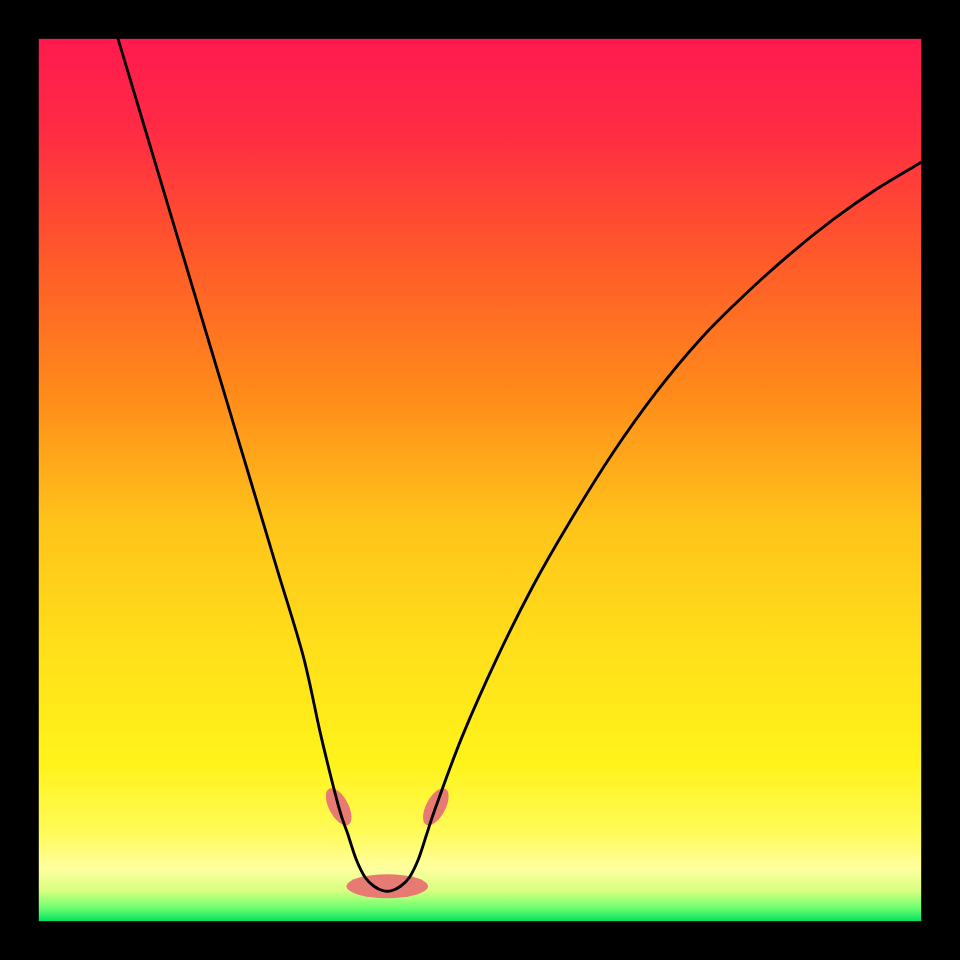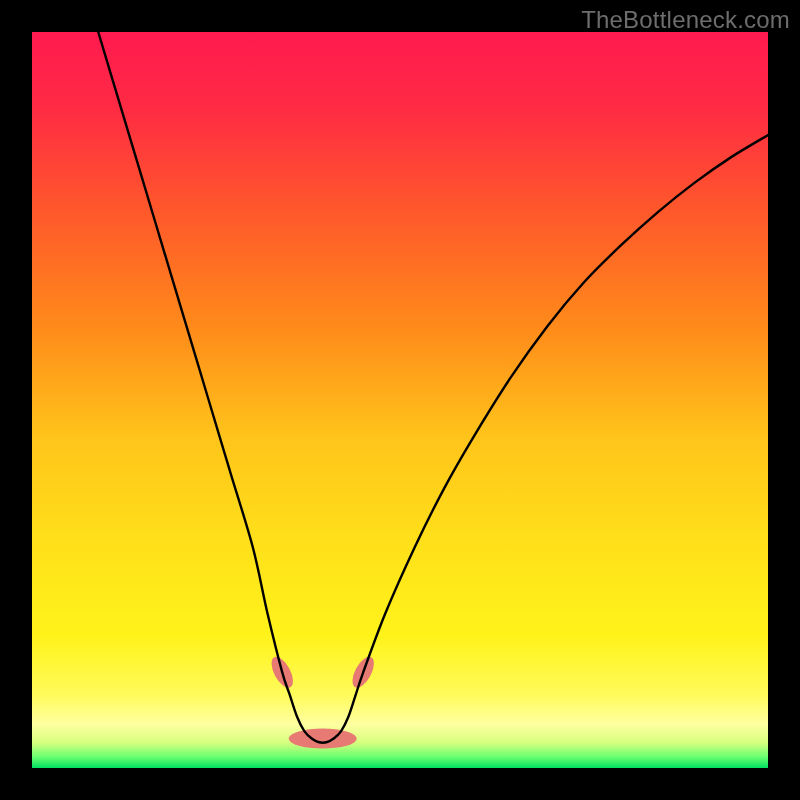--- a/index.html
+++ b/index.html
@@ -40,21 +40,20 @@
   svg {
     display: block;
     width: 736px;
     height: 736px;
   }
 </style>
 </head>
 <body>
 
 <div class="frame">
-  <div class="watermark">TheBottleneck.com</div>
 
   <div class="plot-area">
     <svg id="chart-svg" viewBox="0 0 736 736" preserveAspectRatio="none">
       <defs>
         <linearGradient id="bg-grad" x1="0" y1="0" x2="0" y2="1">
             <stop offset="0%" stop-color="#ff1a4f"></stop>
             <stop offset="10%" stop-color="#ff2a44"></stop>
             <stop offset="25%" stop-color="#ff5a2a"></stop>
             <stop offset="40%" stop-color="#ff8a1a"></stop>
             <stop offset="55.00000000000001%" stop-color="#ffc41a"></stop>

